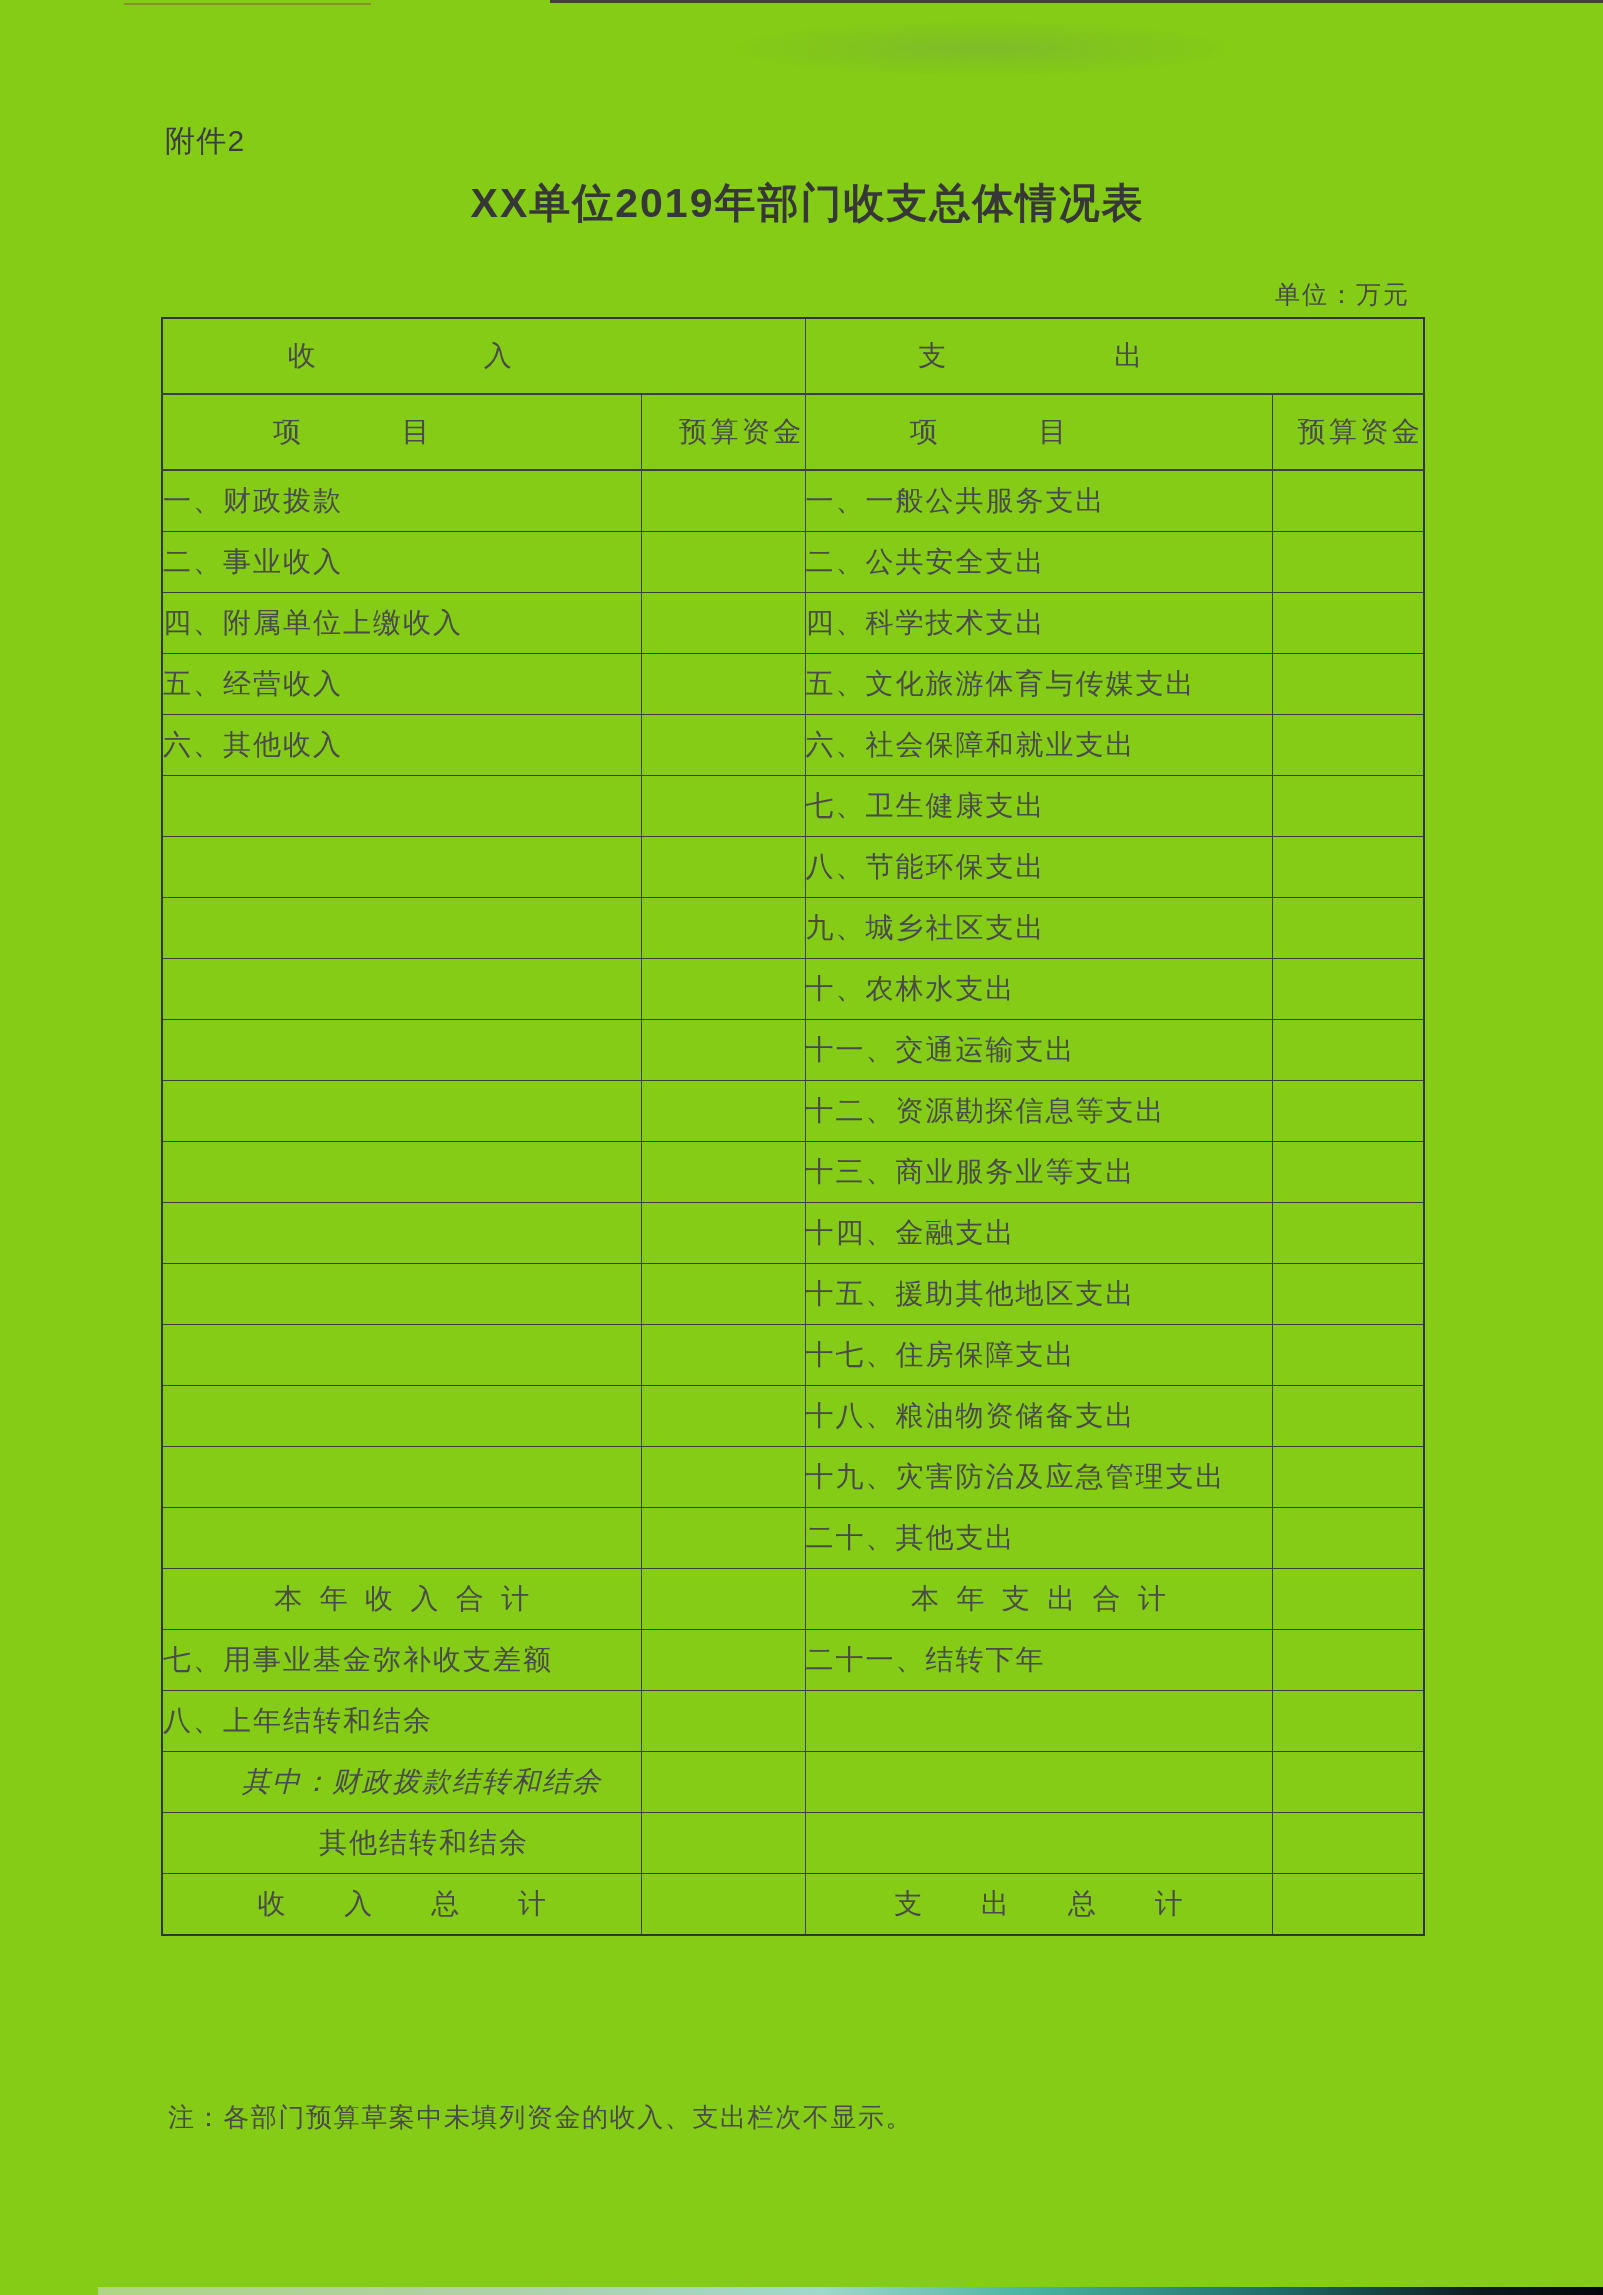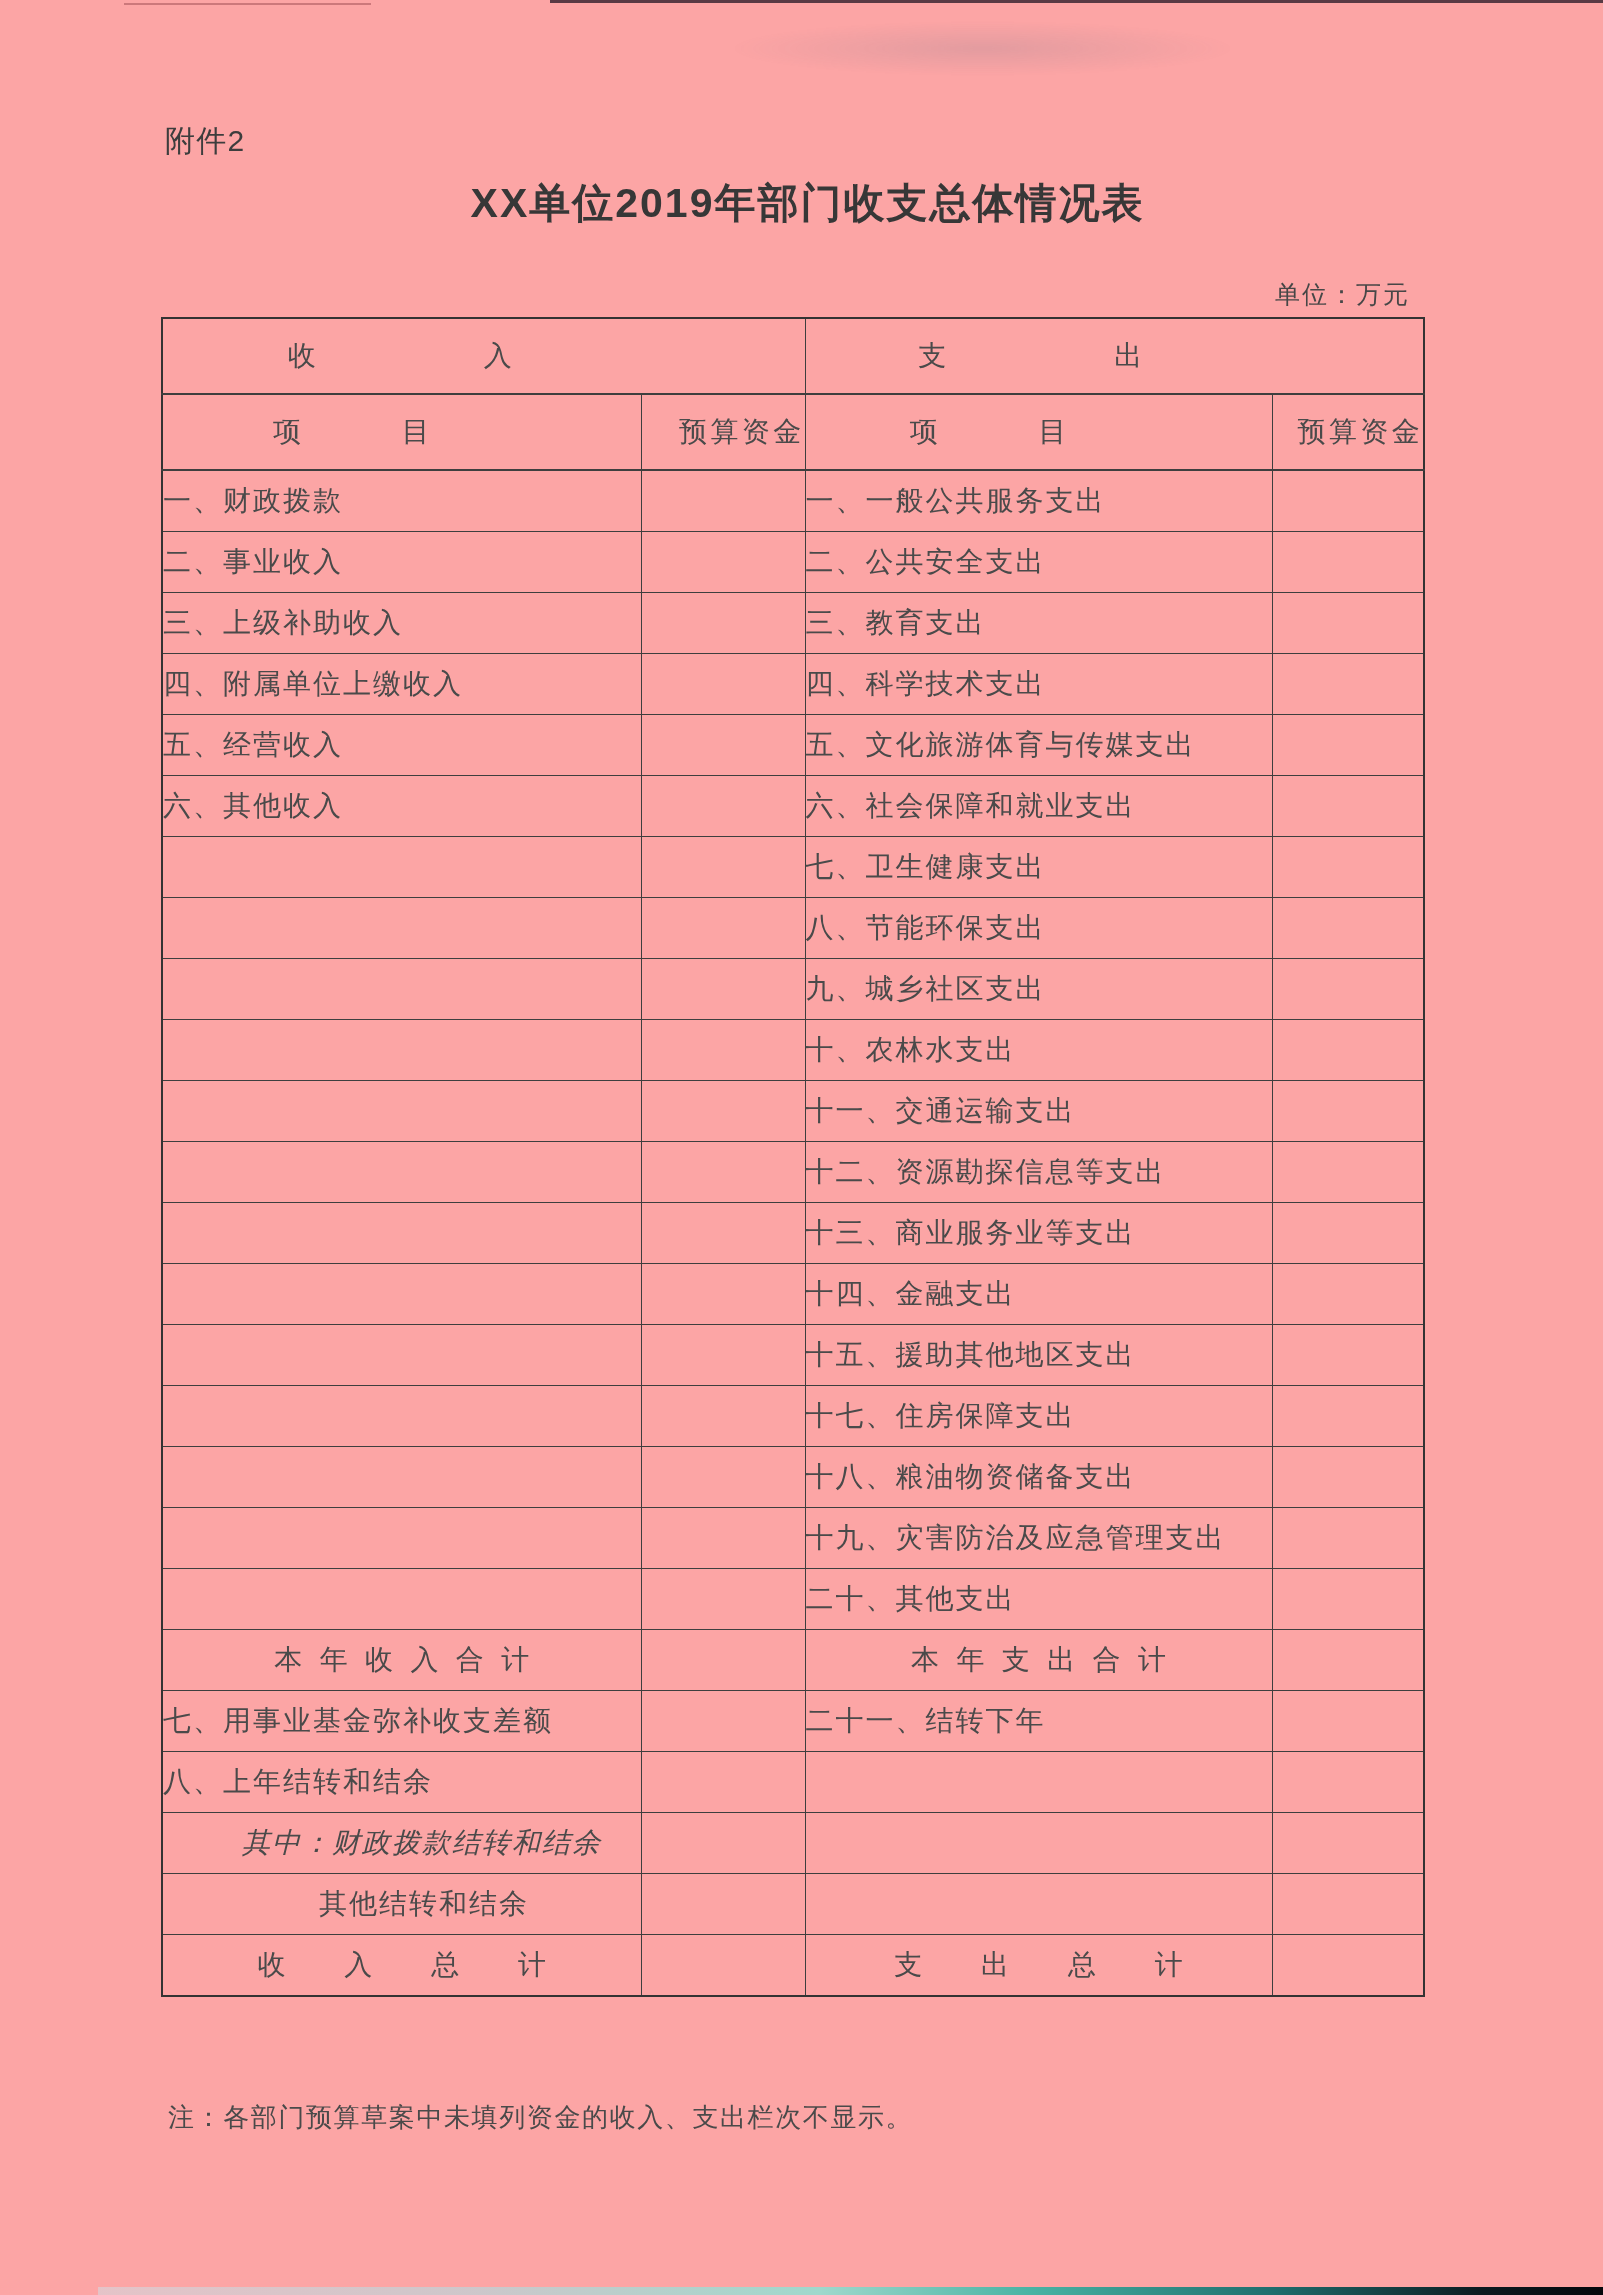--- a/index.html
+++ b/index.html
@@ -2,21 +2,21 @@
 <html style="font-size:10.4px"><head>
 <meta charset="utf-8">
 <style>
   html,body{margin:0;padding:0;}
   body{
     width:1603px;height:2295px;position:relative;
     background:#ffffff;
     font-family:"Liberation Serif","DejaVu Serif",serif;
   }
   .page{
-    position:absolute;inset:0;background:#fca5a5;overflow:hidden;
+    position:absolute;inset:0;background:#84cc16;overflow:hidden;
   }
   
   .attachment{
     position:absolute;left:165px;top:121px;
     font-family:"Liberation Sans","DejaVu Sans",sans-serif;
     font-size:30px;color:#3d3d3d;letter-spacing:1.3px;
   }
   .title{
     position:absolute;left:0;right:0;top:176px;text-align:center;
     font-family:"Liberation Sans","DejaVu Sans",sans-serif;
@@ -109,26 +109,20 @@
           <td class="item-cell item">一、一般公共服务支出</td>
           <td class="budget-cell"></td>
         </tr>
         <tr class="data-row">
           <td class="item-cell item">二、事业收入</td>
           <td class="budget-cell"></td>
           <td class="item-cell item">二、公共安全支出</td>
           <td class="budget-cell"></td>
         </tr>
         <tr class="data-row">
-          <td class="item-cell item">三、上级补助收入</td>
-          <td class="budget-cell"></td>
-          <td class="item-cell item">三、教育支出</td>
-          <td class="budget-cell"></td>
-        </tr>
-        <tr class="data-row">
           <td class="item-cell item">四、附属单位上缴收入</td>
           <td class="budget-cell"></td>
           <td class="item-cell item">四、科学技术支出</td>
           <td class="budget-cell"></td>
         </tr>
         <tr class="data-row">
           <td class="item-cell item">五、经营收入</td>
           <td class="budget-cell"></td>
           <td class="item-cell item">五、文化旅游体育与传媒支出</td>
           <td class="budget-cell"></td>

